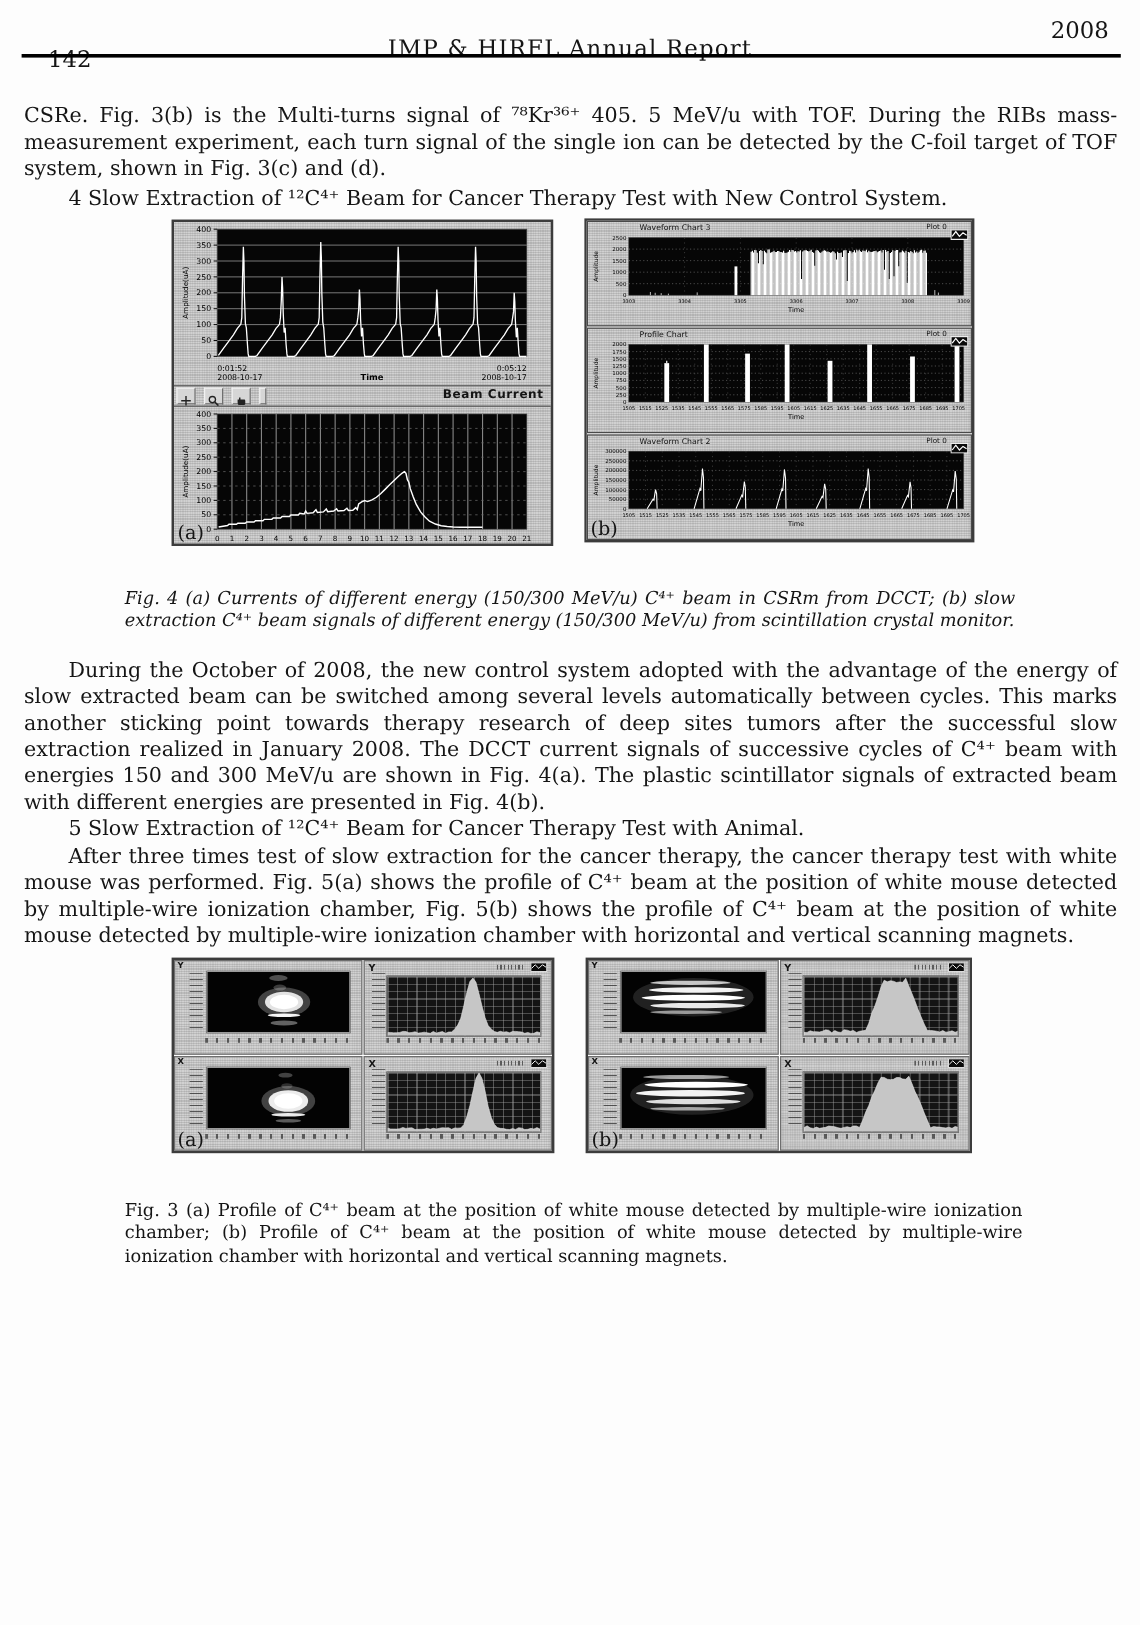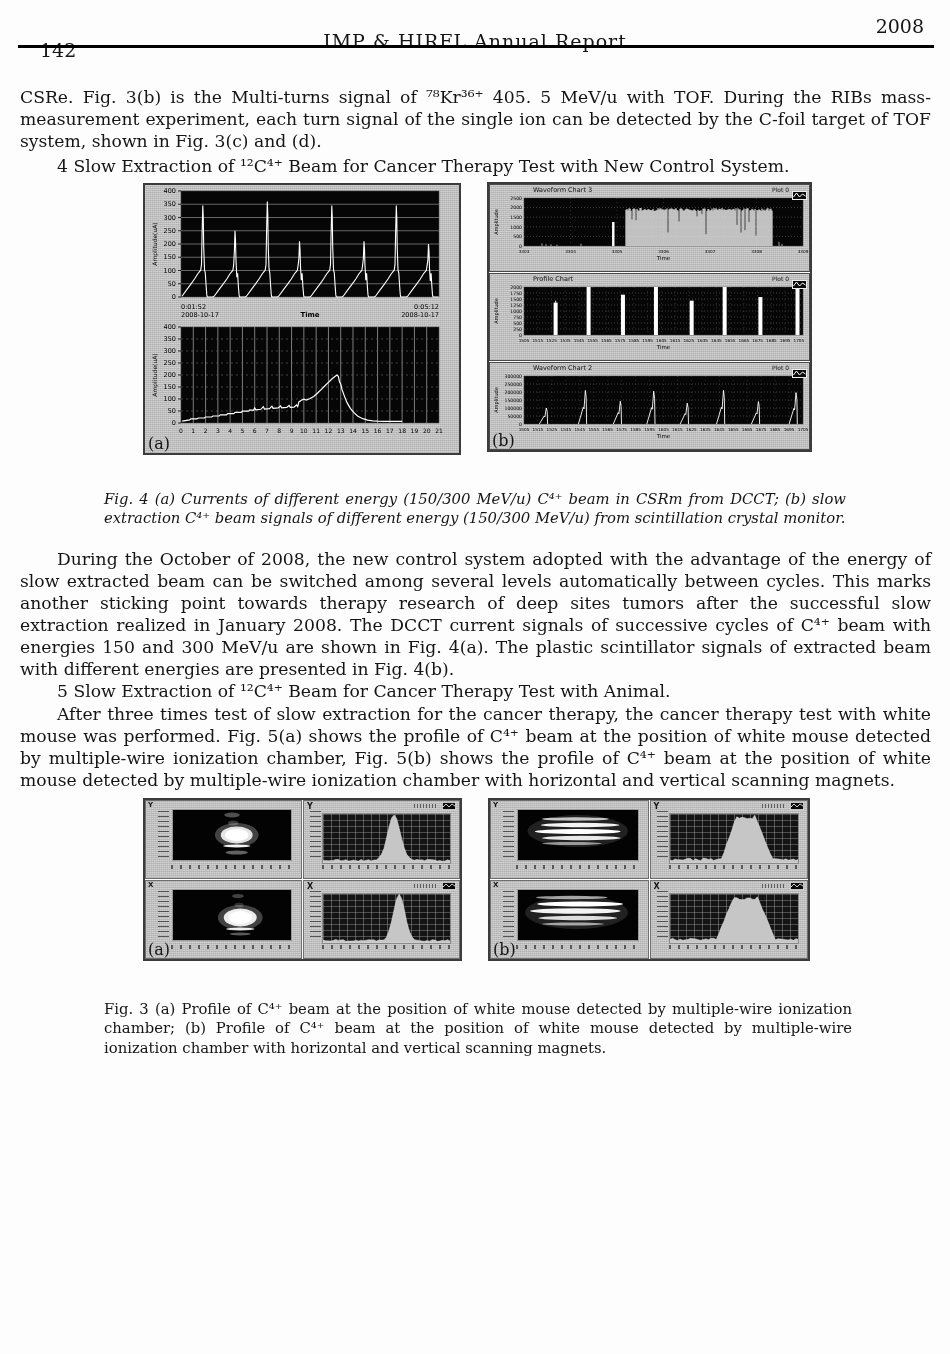--- a/index.html
+++ b/index.html
@@ -102,20 +102,35 @@
       <line x1="33" y1="6" x2="36" y2="6" stroke="#000" stroke-width="0.8"></line>
       <text x="31" y="8.2" font-size="6.5" fill="#000" text-anchor="end" font-family="&quot;DejaVu Sans&quot;,sans-serif" font-weight="normal">400</text>
       <text x="12" y="59" font-size="6" fill="#000" text-anchor="middle" font-family="&quot;DejaVu Sans&quot;,sans-serif" font-weight="normal" transform="rotate(-90 12 59)">Amplitude(uA)</text>
       <path d="M37.0 111.2 L41.2 105.4 L45.7 99.3 L49.5 94.0 L52.8 88.7 L54.7 86.3 L55.7 85.2 L56.5 79.7 L57.1 48.0 L57.8 20.6 L58.3 33.4 L58.7 61.7 L59.5 84.6 L60.3 88.2 L61.2 101.9 L61.8 109.9 L62.3 112.0 L67.9 112.0 L69.2 111.2 L73.4 105.4 L77.9 99.3 L81.8 94.0 L85.0 88.7 L87.0 86.3 L87.9 85.2 L88.7 79.7 L89.4 65.6 L90.0 45.8 L90.5 55.0 L91.0 75.6 L91.8 92.1 L92.6 88.2 L93.4 101.9 L94.1 109.9 L94.5 112.0 L100.2 112.0 L101.5 111.2 L105.7 105.4 L110.2 99.3 L114.0 94.0 L117.3 88.7 L119.2 86.3 L120.2 85.2 L121.0 79.7 L121.6 45.2 L122.3 16.6 L122.8 30.0 L123.2 59.5 L124.0 83.4 L124.8 88.2 L125.7 101.9 L126.3 109.9 L126.8 112.0 L132.4 112.0 L133.7 111.2 L137.9 105.4 L142.4 99.3 L146.3 94.0 L149.5 88.7 L151.5 86.3 L152.4 85.2 L153.2 79.7 L153.9 73.0 L154.5 56.3 L155.0 64.1 L155.5 81.4 L156.3 95.3 L157.1 88.2 L157.9 101.9 L158.6 109.9 L159.0 112.0 L164.7 112.0 L166.0 111.2 L170.2 105.4 L174.7 99.3 L178.5 94.0 L181.8 88.7 L183.7 86.3 L184.7 85.2 L185.5 79.7 L186.1 48.0 L186.8 20.6 L187.3 33.4 L187.7 61.7 L188.5 84.6 L189.3 88.2 L190.2 101.9 L190.8 109.9 L191.3 112.0 L196.9 112.0 L198.2 111.2 L202.4 105.4 L206.9 99.3 L210.8 94.0 L214.0 88.7 L216.0 86.3 L216.9 85.2 L217.7 79.7 L218.4 73.0 L219.0 56.3 L219.5 64.1 L220.0 81.4 L220.8 95.3 L221.6 88.2 L222.4 101.9 L223.0 109.9 L223.5 112.0 L229.2 112.0 L230.5 111.2 L234.7 105.4 L239.2 99.3 L243.0 94.0 L246.3 88.7 L248.2 86.3 L249.2 85.2 L250.0 79.7 L250.6 48.0 L251.3 20.6 L251.8 33.4 L252.2 61.7 L253.0 84.6 L253.8 88.2 L254.7 101.9 L255.3 109.9 L255.8 112.0 L261.4 112.0 L262.7 111.2 L266.9 105.4 L271.4 99.3 L275.3 94.0 L278.5 88.7 L280.5 86.3 L281.4 85.2 L282.2 79.7 L282.9 74.9 L283.5 59.0 L284.0 66.4 L284.5 82.8 L285.3 96.1 L286.1 88.2 L286.9 101.9 L287.5 109.9 L288.0 112.0 L293.7 112.0 " fill="none" stroke="#fff" stroke-width="1.1"></path>
       <text x="36" y="124" font-size="6.5" fill="#000" text-anchor="start" font-family="&quot;DejaVu Sans&quot;,sans-serif" font-weight="normal">0:01:52</text>
       <text x="36" y="132" font-size="6.5" fill="#000" text-anchor="start" font-family="&quot;DejaVu Sans&quot;,sans-serif" font-weight="normal">2008-10-17</text>
       <text x="294" y="124" font-size="6.5" fill="#000" text-anchor="end" font-family="&quot;DejaVu Sans&quot;,sans-serif" font-weight="normal">0:05:12</text>
       <text x="294" y="132" font-size="6.5" fill="#000" text-anchor="end" font-family="&quot;DejaVu Sans&quot;,sans-serif" font-weight="normal">2008-10-17</text>
       <text x="165" y="132" font-size="7" fill="#000" text-anchor="middle" font-family="&quot;DejaVu Sans&quot;,sans-serif" font-weight="bold">Time</text>
     </svg>
+  <div id="f4a-toolbar" class="stipple">
+    <span class="tbtn"><svg width="10" height="10" viewBox="0 0 10 10">
+          <line x1="5" y1="1" x2="5" y2="9" stroke="#222" stroke-width="1.2"></line>
+          <line x1="1" y1="5" x2="9" y2="5" stroke="#222" stroke-width="1.2"></line>
+        </svg></span>
+    <span class="tbtn"><svg width="10" height="10" viewBox="0 0 10 10">
+          <circle cx="4" cy="4" r="2.6" fill="none" stroke="#222" stroke-width="1.1"></circle>
+          <line x1="6" y1="6" x2="9" y2="9" stroke="#222" stroke-width="1.3"></line>
+        </svg></span>
+    <span class="tbtn"><svg width="10" height="10" viewBox="0 0 10 10">
+          <path d="M2 6 L2 4 L3.2 4 L3.2 2.2 L4.4 2.2 L4.4 4 L7.6 4 Q8.4 4 8.4 5.2 L8.4 7.4 Q8.4 8.6 7.2 8.6 L3.4 8.6 Q2 8.6 2 6 Z" fill="#222"></path>
+        </svg></span>
+    <span class="tbtn" style="width:4px"></span>
+    <span id="tb-title">Beam Current</span>
+  </div>
   <svg id="f4a-bot" width="318" height="124" viewBox="0 0 318 124">
       <rect x="36" y="6" width="258" height="96" fill="#060606" stroke="#444" stroke-width="0.6"></rect>
       <text x="36" y="112" font-size="6" fill="#000" text-anchor="middle" font-family="&quot;DejaVu Sans&quot;,sans-serif" font-weight="normal">0</text>
       <line x1="48.285714285714285" y1="6" x2="48.285714285714285" y2="102" stroke="#8a8a8a" stroke-width="0.9"></line>
       <text x="48.285714285714285" y="112" font-size="6" fill="#000" text-anchor="middle" font-family="&quot;DejaVu Sans&quot;,sans-serif" font-weight="normal">1</text>
       <line x1="60.57142857142857" y1="6" x2="60.57142857142857" y2="102" stroke="#8a8a8a" stroke-width="0.9"></line>
       <text x="60.57142857142857" y="112" font-size="6" fill="#000" text-anchor="middle" font-family="&quot;DejaVu Sans&quot;,sans-serif" font-weight="normal">2</text>
       <line x1="72.85714285714286" y1="6" x2="72.85714285714286" y2="102" stroke="#8a8a8a" stroke-width="0.9"></line>
       <text x="72.85714285714286" y="112" font-size="6" fill="#000" text-anchor="middle" font-family="&quot;DejaVu Sans&quot;,sans-serif" font-weight="normal">3</text>
       <line x1="85.14285714285714" y1="6" x2="85.14285714285714" y2="102" stroke="#8a8a8a" stroke-width="0.9"></line>

